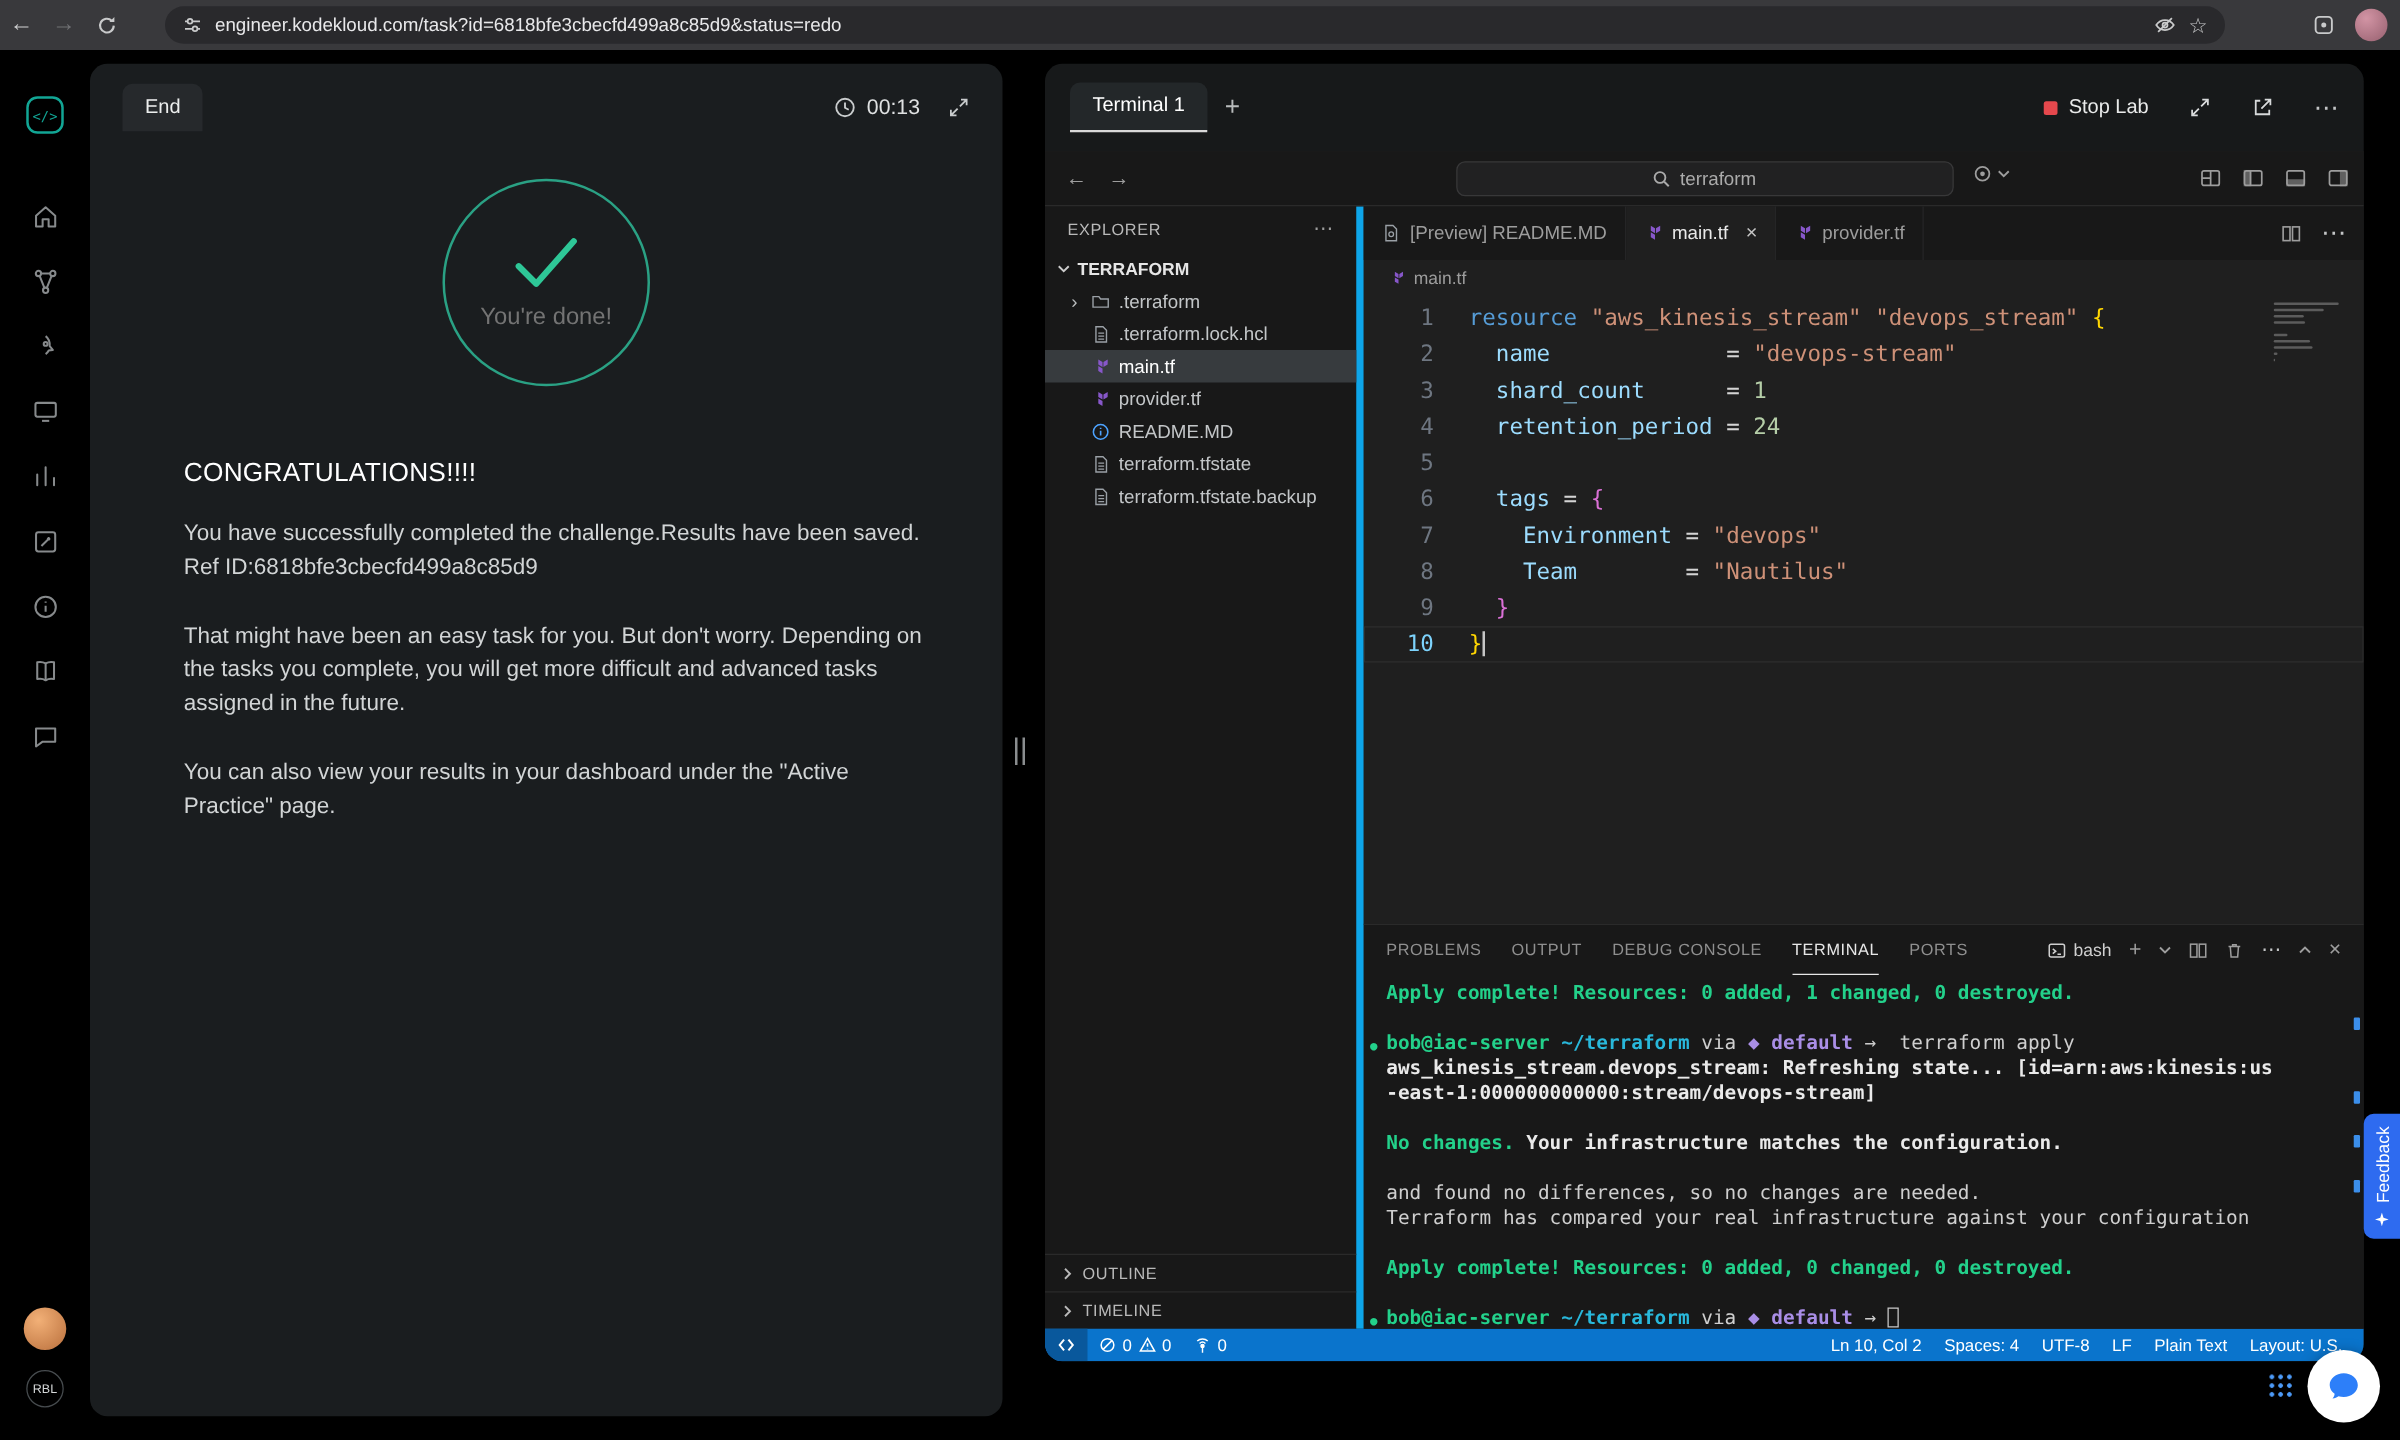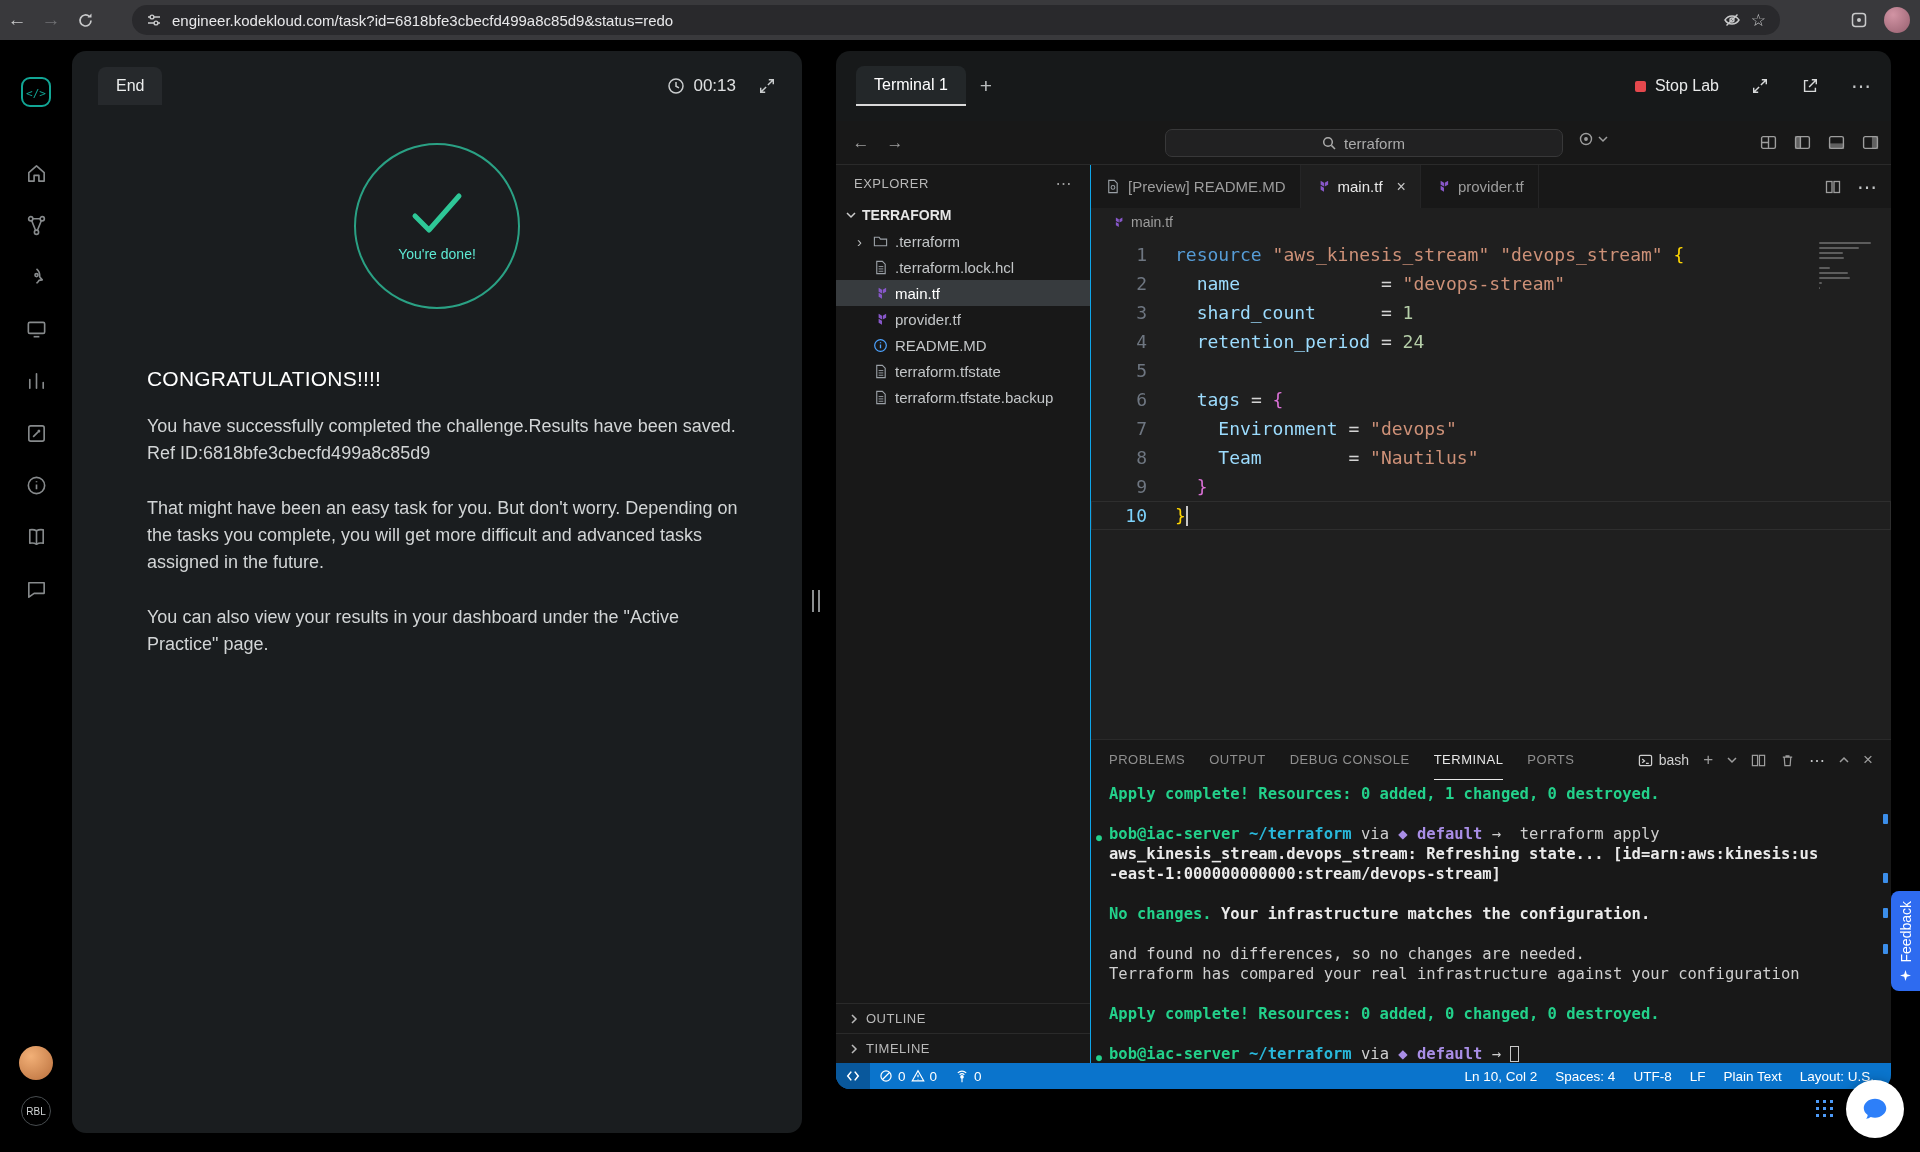--- a/index.html
+++ b/index.html
@@ -24,21 +24,21 @@
 .rail-bottom{margin-top:auto;display:flex;flex-direction:column;align-items:center;gap:16px;}
 .user-avatar{width:34px;height:34px;border-radius:50%;background:radial-gradient(circle at 35% 30%,#f2b077,#b96f3c);cursor:pointer;}
 .rbl-badge{width:30px;height:30px;border-radius:50%;border:1.5px solid #474c4f;color:#d4d7d8;font-size:10px;display:flex;align-items:center;justify-content:center;cursor:pointer;}
 
 .task-panel{position:absolute;left:72px;top:51px;width:730px;height:1082px;background:#1a1d1f;border-radius:14px;overflow:hidden;}
 .task-header{height:70px;display:flex;align-items:center;padding:0 26px;}
 .task-tab{background:#26292c;color:#eceeee;font-size:16px;padding:10px 18px;border-radius:8px 8px 0 0;cursor:pointer;}
 .task-header-right{margin-left:auto;display:flex;align-items:center;gap:22px;color:#dfe1e2;}
 .timer{display:flex;align-items:center;gap:8px;font-size:17px;}
 .done-circle{width:166px;height:166px;border:2px solid #2aa184;border-radius:50%;margin:22px auto 0;display:flex;flex-direction:column;align-items:center;justify-content:center;gap:8px;}
-.done-text{color:#5eead4;font-size:14px;}
+.done-text{color:#737373;font-size:19px;}
 .task-content{padding:58px 56px 0 75px;}
 .congrats{color:#fff;font-size:21px;letter-spacing:.2px;font-weight:500;}
 .tpara{color:#d2d5d6;font-size:18px;line-height:27px;margin-top:22px;max-width:615px;}
 
 .divider-handle{position:absolute;left:812px;top:590px;width:8px;height:22px;border-left:2px solid #8a8d8f;border-right:2px solid #8a8d8f;z-index:40;}
 
 .lab-panel{position:absolute;left:836px;top:51px;width:1055px;height:1038px;background:#17191a;border-radius:14px;overflow:hidden;display:flex;flex-direction:column;}
 .lab-header{height:70px;display:flex;align-items:center;padding:0 20px;gap:14px;flex:none;}
 .lab-tab{background:#232729;color:#fff;font-size:16px;padding:10px 18px;border-radius:8px 8px 0 0;border-bottom:2px solid #d9d9d9;cursor:pointer;}
 .lab-add{color:#b9bcbd;font-size:21px;cursor:pointer;}
@@ -49,21 +49,21 @@
 
 .vscode{flex:1;display:flex;flex-direction:column;min-height:0;background:#1f1f1f;}
 .vsc-titlebar{height:44px;background:#181818;border-bottom:1px solid #2a2a2a;position:relative;display:flex;align-items:center;padding:0 12px;flex:none;}
 .tb-arrows{display:flex;gap:8px;color:#9d9d9d;font-size:17px;}
 .tb-arrow{width:26px;text-align:center;cursor:pointer;}
 .cmd-center{position:absolute;left:50%;transform:translateX(-50%);top:8px;width:398px;height:28px;background:#212122;border:1px solid #383839;border-radius:7px;display:flex;align-items:center;justify-content:center;gap:8px;color:#ababab;font-size:15px;cursor:pointer;}
 .tb-assist{position:absolute;left:calc(50% + 214px);top:10px;display:flex;align-items:center;gap:4px;color:#9d9d9d;cursor:pointer;}
 .tb-right{position:absolute;right:12px;top:0;height:100%;display:flex;align-items:center;gap:17px;}
 .tb-ic{cursor:pointer;}
 .vsc-body{flex:1;display:flex;min-height:0;}
-.vsc-sidebar{width:255px;background:#181818;border-right:1px solid #0ea5e9;display:flex;flex-direction:column;flex:none;}
+.vsc-sidebar{width:255px;background:#181818;border-right:6px solid #0ea5e9;display:flex;flex-direction:column;flex:none;}
 .exp-header{height:36px;display:flex;align-items:center;padding:0 18px;color:#b9b9b9;font-size:13px;letter-spacing:.5px;flex:none;}
 .exp-kebab{margin-left:auto;color:#9d9d9d;font-size:16px;cursor:pointer;}
 .exp-root{height:27px;display:flex;align-items:center;gap:6px;padding:0 10px;color:#e6e6e6;font-weight:700;font-size:14px;cursor:pointer;flex:none;}
 #file-list{flex:none;}
 .file-row{height:26px;display:flex;align-items:center;gap:7px;padding:0 8px 0 21px;color:#c3c6c8;font-size:15px;cursor:pointer;white-space:nowrap;}
 .file-row.selected{background:#373b3e;color:#fff;}
 .file-row .tw{color:#b9bcbd;font-size:15px;width:9px;}
 .file-row .tw2{width:9px;}
 .fi{display:flex;align-items:center;}
 .exp-sections{margin-top:auto;flex:none;}

